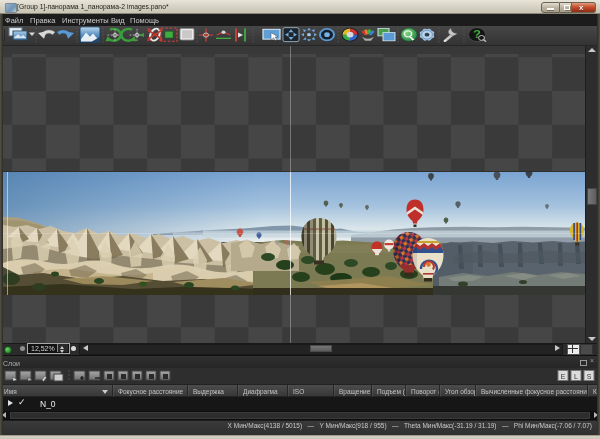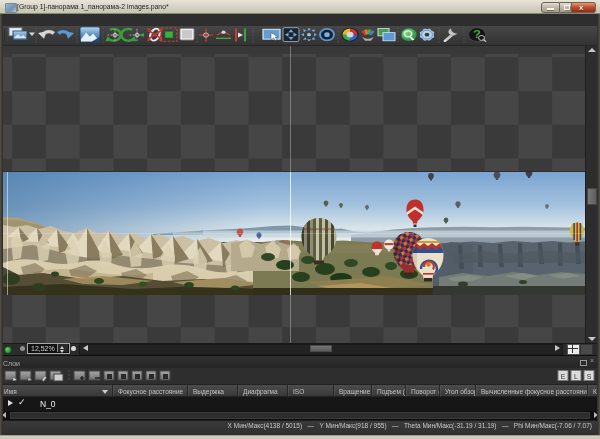--- a/index.html
+++ b/index.html
@@ -70,20 +70,27 @@
   <div class="abs" id="titlebar"></div>
   <div class="abs" id="title-ico"></div>
   <div class="abs" id="title-txt">[Group 1]-панорама 1_панорама-2 images.pano*</div>
   <div class="abs capbtn" id="btn-min"></div>
   <div class="abs capbtn" id="btn-max"></div>
   <div class="abs capbtn" id="btn-close"></div>
   <div class="abs" id="glyph-min"></div>
   <div class="abs" id="glyph-max"></div>
   <div class="abs" id="glyph-close">x</div>
 
+  <div class="abs" id="menubar">
+    <span style="left:5px">Файл</span>
+    <span style="left:30px">Правка</span>
+    <span style="left:62px">Инструменты</span>
+    <span style="left:111px">Вид</span>
+    <span style="left:130px">Помощь</span>
+  </div>
 
   <div class="abs" id="toolbar">
   <svg width="600" height="27" style="position:absolute;left:0;top:-4px">
         <g transform="translate(0,2.4) scale(1,0.82)">
     <defs>
       <linearGradient id="gb" x1="0" y1="0" x2="0" y2="1">
         <stop offset="0" stop-color="#a8cce8"></stop>
               <stop offset="1" stop-color="#3f77aa"></stop>
       </linearGradient>
       <linearGradient id="gb2" x1="0" y1="0" x2="0" y2="1">

